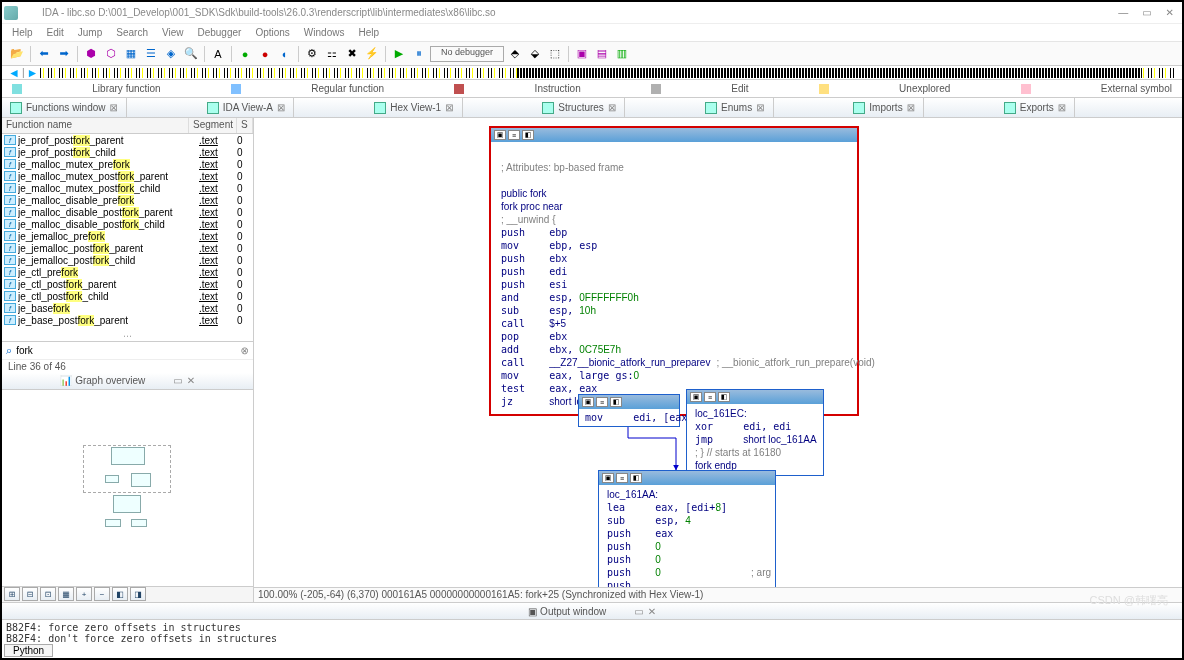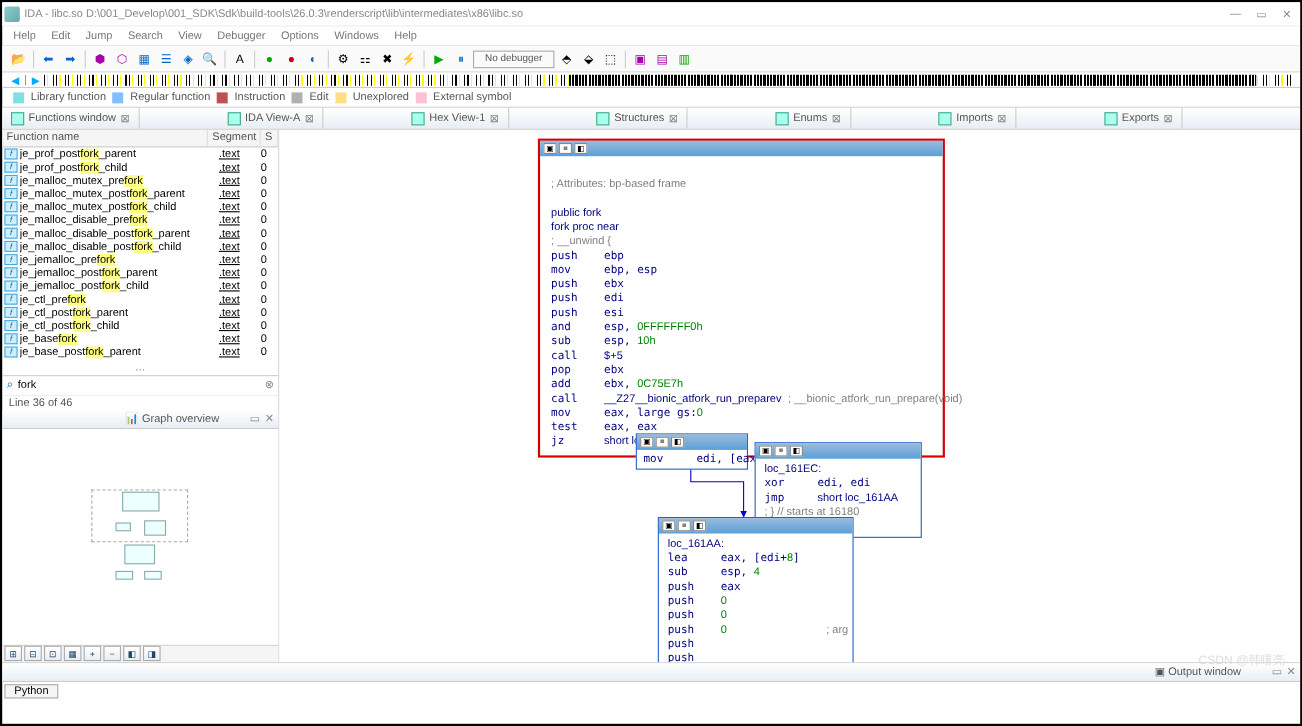--- a/index.html
+++ b/index.html
@@ -1,40 +1,40 @@
 <!DOCTYPE html>
 <html><head>
 <meta charset="utf-8">
 <style>
 * { margin:0; padding:0; box-sizing:border-box; font-family:"Segoe UI",Tahoma,sans-serif; font-size:10px; }
 body { width:1184px; height:660px; background:#fff; border:2px solid #000; user-select:none; }
 .win { display:flex; flex-direction:column; height:100%; }
 .titlebar { height:22px; background:#fff; display:flex; align-items:center; padding:0 2px; gap:4px; border-bottom:1px solid #eee;}
 .title-ico { width:14px; height:14px; background:linear-gradient(135deg,#8cc 0,#6aa 100%); border-radius:2px; }
-.title-txt { color:#888; flex:1; }
+.title-txt { color:#888; flex:1;margin-left:20px; }
 .win-btns { display:flex; gap:14px; margin-right:6px; color:#888; }
 .menubar { height:18px; display:flex; gap:14px; padding:0 10px; color:#777; align-items:center; border-bottom:1px solid #e5e5e5;}
 .toolbar { height:24px; display:flex; align-items:center; gap:2px; padding:0 6px; border-bottom:1px solid #ccc; background:#fafafa; }
 .tbtn { width:18px; height:18px; display:flex; align-items:center; justify-content:center; font-size:11px; }
 .tbtn.sep { width:1px; height:16px; background:#ccc; margin:0 2px; }
 .tbtn.g { color:#0a0; } .tbtn.b { color:#06c; } .tbtn.r { color:#c00; } .tbtn.p { color:#a0a; }
 .nodbg { border:1px solid #aaa; padding:0 10px; height:16px; font-size:9px; color:#555;}
 .navbar { height:14px; background:#fff; display:flex; align-items:center; gap:2px; padding:0 6px; border-bottom:1px solid #ccc;}
 .navarr { color:#0af; font-size:12px; font-weight:bold;}
 .barcode { flex:1; height:10px; background:repeating-linear-gradient(90deg,#000 0,#000 1px,#fff 1px,#fff 3px,#ff0 3px,#ff0 4px,#fff 4px,#fff 8px,#000 8px,#000 9px,#fff 9px,#fff 11px); position:relative;}
 .barcode::before{content:"";position:absolute;left:42%;top:0;width:55%;height:100%;background:repeating-linear-gradient(90deg,#000 0,#000 2px,#fff 2px,#fff 3px);}
-.legend { height:18px; display:flex; align-items:center; gap:6px; padding:0 10px; border-bottom:1px solid #ccc; color:#555;}
+.legend { height:18px; display:flex; align-items:center; gap:6px; padding:0 10px; border-bottom:1px solid #ccc; color:#555;justify-content:space-between;}
 .lg-sw { width:10px; height:10px; display:inline-block;}
 .tabstrip { height:20px; display:flex; align-items:center; background:linear-gradient(#fff,#e8eef4); border-bottom:1px solid #ccc;gap:28px;}
 .tab { display:flex; align-items:center; gap:4px; padding:0 8px; height:100%; border-right:1px solid #ccc; color:#555;}
 .tab-ico{width:12px;height:12px;border:1px solid #4a8;background:#afe;}
 .tab .x{color:#888;}
 .main { flex:1; display:flex; overflow:hidden; }
 .left { width:252px; display:flex; flex-direction:column; border-right:1px solid #ccc;}
-.pane-hdr { height:17px; display:flex; align-items:center; justify-content:flex-end; padding:0 4px; background:linear-gradient(#fff,#e8eef4); border-bottom:1px solid #ccc; color:#555;gap:28px;}
+.pane-hdr { height:17px; display:flex; align-items:center; justify-content:center; padding:0 4px; background:linear-gradient(#fff,#e8eef4); border-bottom:1px solid #ccc; color:#555;gap:28px;}
 .pane-hdr .btns{display:flex;gap:4px;color:#888;font-size:9px;}
 .fnhead { height:16px; display:flex; border-bottom:1px solid #ccc; background:#f5f5f5; color:#555;}
 .fnhead div { padding:1px 4px; border-right:1px solid #ddd;}
 .fnlist { flex:1; overflow:hidden; font-family:"Microsoft Sans Serif",sans-serif; font-size:10px;}
 .fnrow { display:flex; height:12px; align-items:center;}
 .fn-ico { width:12px; height:10px; margin:0 2px; background:#cef; border:1px solid #4ad; font-size:7px; color:#06a; display:flex; align-items:center; justify-content:center; font-style:italic;}
 .fn-name { flex:1; overflow:hidden; white-space:nowrap; color:#000;}
 .fn-seg { width:38px; color:#000;text-decoration:underline;} .fn-s{width:16px;color:#000;}
 mark{background:#ffff80;color:#000;}
 .dots{text-align:center;color:#888;font-size:9px;}
@@ -385,21 +385,21 @@
 
     <div class="node" style="left:324px;top:276px;width:102px;">
      <div class="nodebar">
               <span>▣</span>
               <span>≡</span>
               <span>◧</span>
             </div>
      <div class="asm" style="padding:2px 6px" id="asm-small">mov     edi, [eax+<span class="g">4</span>]</div>
     </div>
 
-    <div class="node" style="left:432px;top:284px;width:152px;">
+    <div class="node" style="left:432px;top:271px;width:138px;">
      <div class="nodebar">
               <span>▣</span>
               <span>≡</span>
               <span>◧</span>
             </div>
      <div class="asm" style="padding:3px 8px" id="asm-161ec"><span class="kw">loc_161EC:</span>
 xor     edi, edi
 jmp     <span class="kw">short loc_161AA</span>
 <span class="c">; } // starts at 16180</span>
 <span class="kw">fork endp</span>
@@ -416,31 +416,34 @@
 lea     eax, [edi+<span class="g">8</span>]
 sub     esp, <span class="g">4</span>
 push    eax
 push    <span class="g">0</span>
 push    <span class="g">0</span>
 push    <span class="g">0</span>               <span class="c">; arg</span>
 push            
 push                   </div>
     </div>
    </div>
+   <div class="stat">100.00% (-205,-64) (6,370) 000161A5 00000000000161A5: fork+25 (Synchronized with Hex View-1)</div>
   </div>
  </div>
 
  <div class="output">
   <div class="pane-hdr">
    <span>▣ <span>Output window</span></span>
    <span class="btns">
           <span>▭</span>
           <span>✕</span>
         </span>
   </div>
+  <div class="outbody" style="white-space:pre">B82F4: force zero offsets in structures
+B82F4: don't force zero offsets in structures</div>
   <div class="pytab">
         <span>Python</span>
       </div>
  </div>
 
 
  <div class="watermark">CSDN @韩曙亮</div>
 </div>
 
 </body></html>

